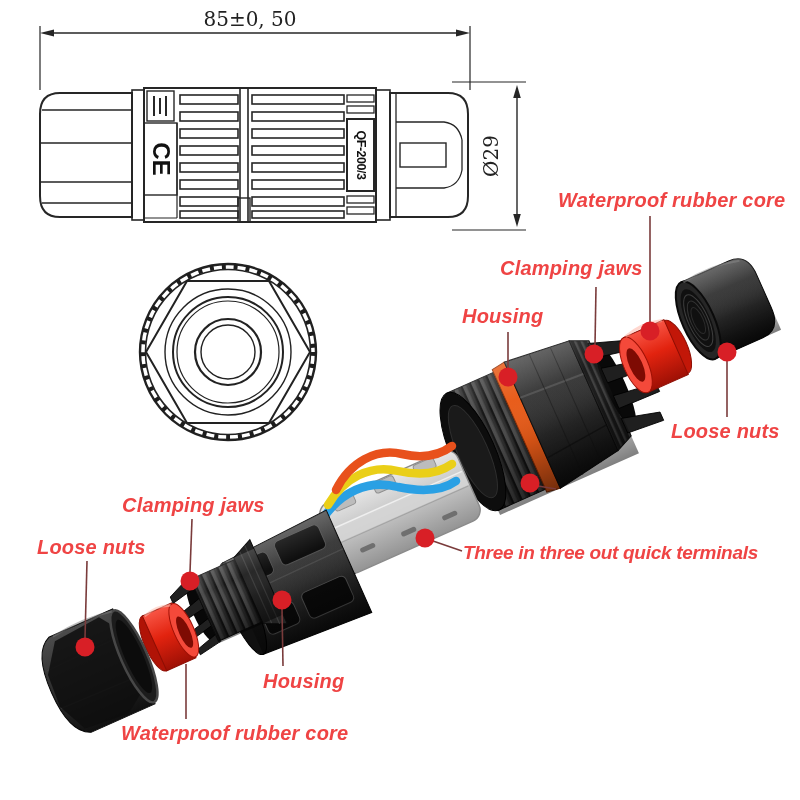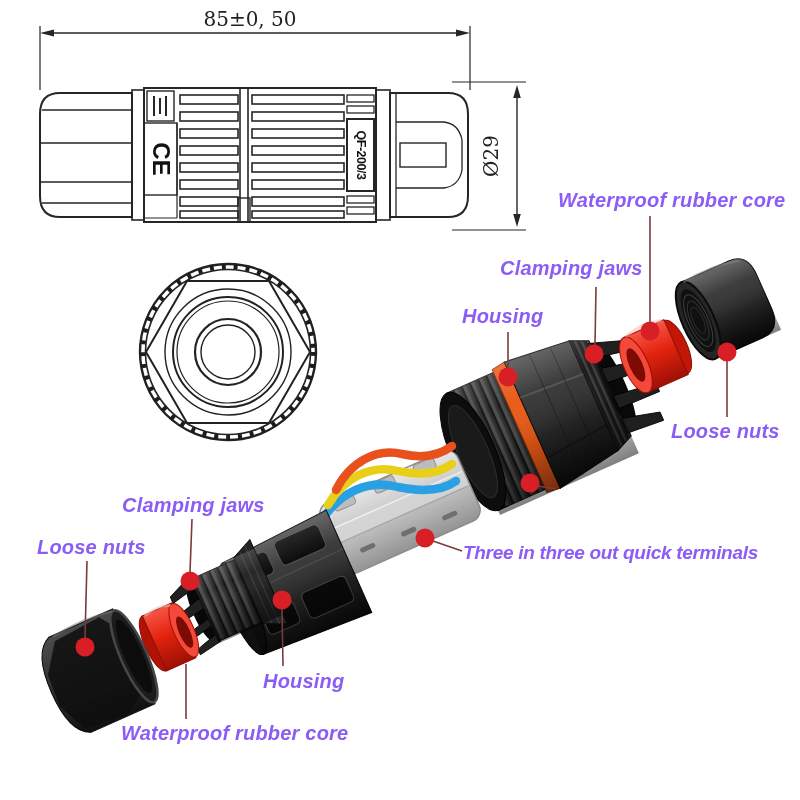--- a/index.html
+++ b/index.html
@@ -1,20 +1,20 @@
 <!DOCTYPE html>
 <html><head>
 <meta charset="utf-8">
 <style>
   html,body{margin:0;padding:0;background:#fff;}
   #stage{position:relative;width:800px;height:800px;background:#ffffff;overflow:hidden;
          font-family:"Liberation Sans",sans-serif;padding-left:16px;}
   #diagram-svg{position:absolute;left:0;top:0;}
   .part-label{position:absolute;white-space:nowrap;font-style:italic;font-weight:700;
-              font-size:20px;color:#8b5cf6;letter-spacing:0.2px;}
+              font-size:20px;color:#ef4444;letter-spacing:0.2px;}
   .part-label.small{font-size:19px;letter-spacing:-0.3px;text-align:center;}
   .dim-text{font-family:"DejaVu Serif",serif;font-size:20px;fill:#222;}
   .mark-text{font-family:"Liberation Sans",sans-serif;font-weight:700;fill:#111;}
 </style>
 </head>
 <body>
 <div id="stage">
 
 <svg id="diagram-svg" width="800" height="800" viewBox="0 0 800 800">
   <defs>

